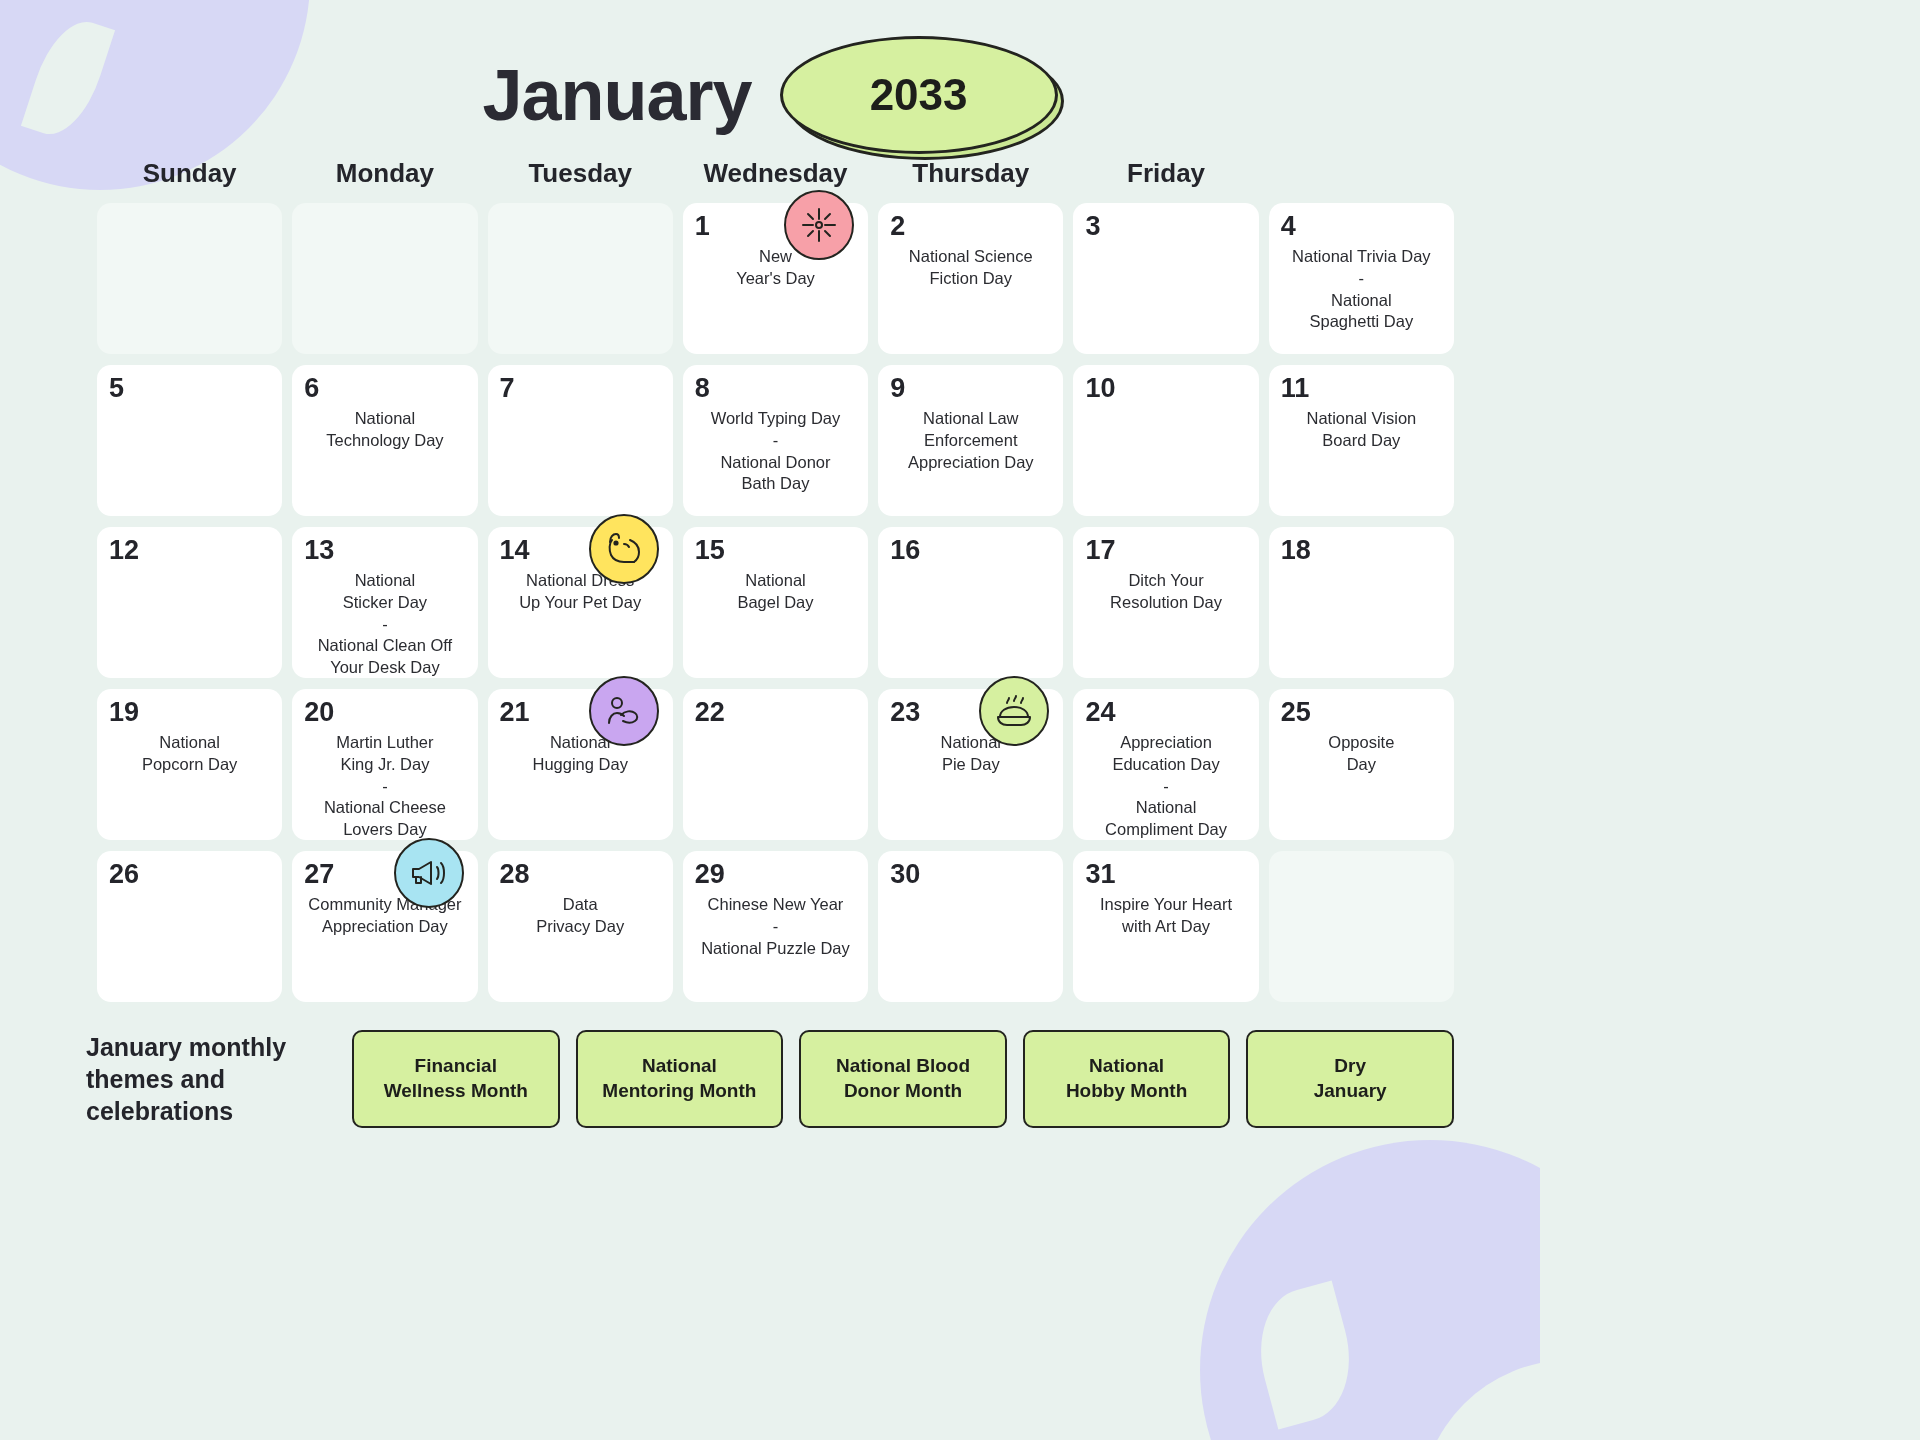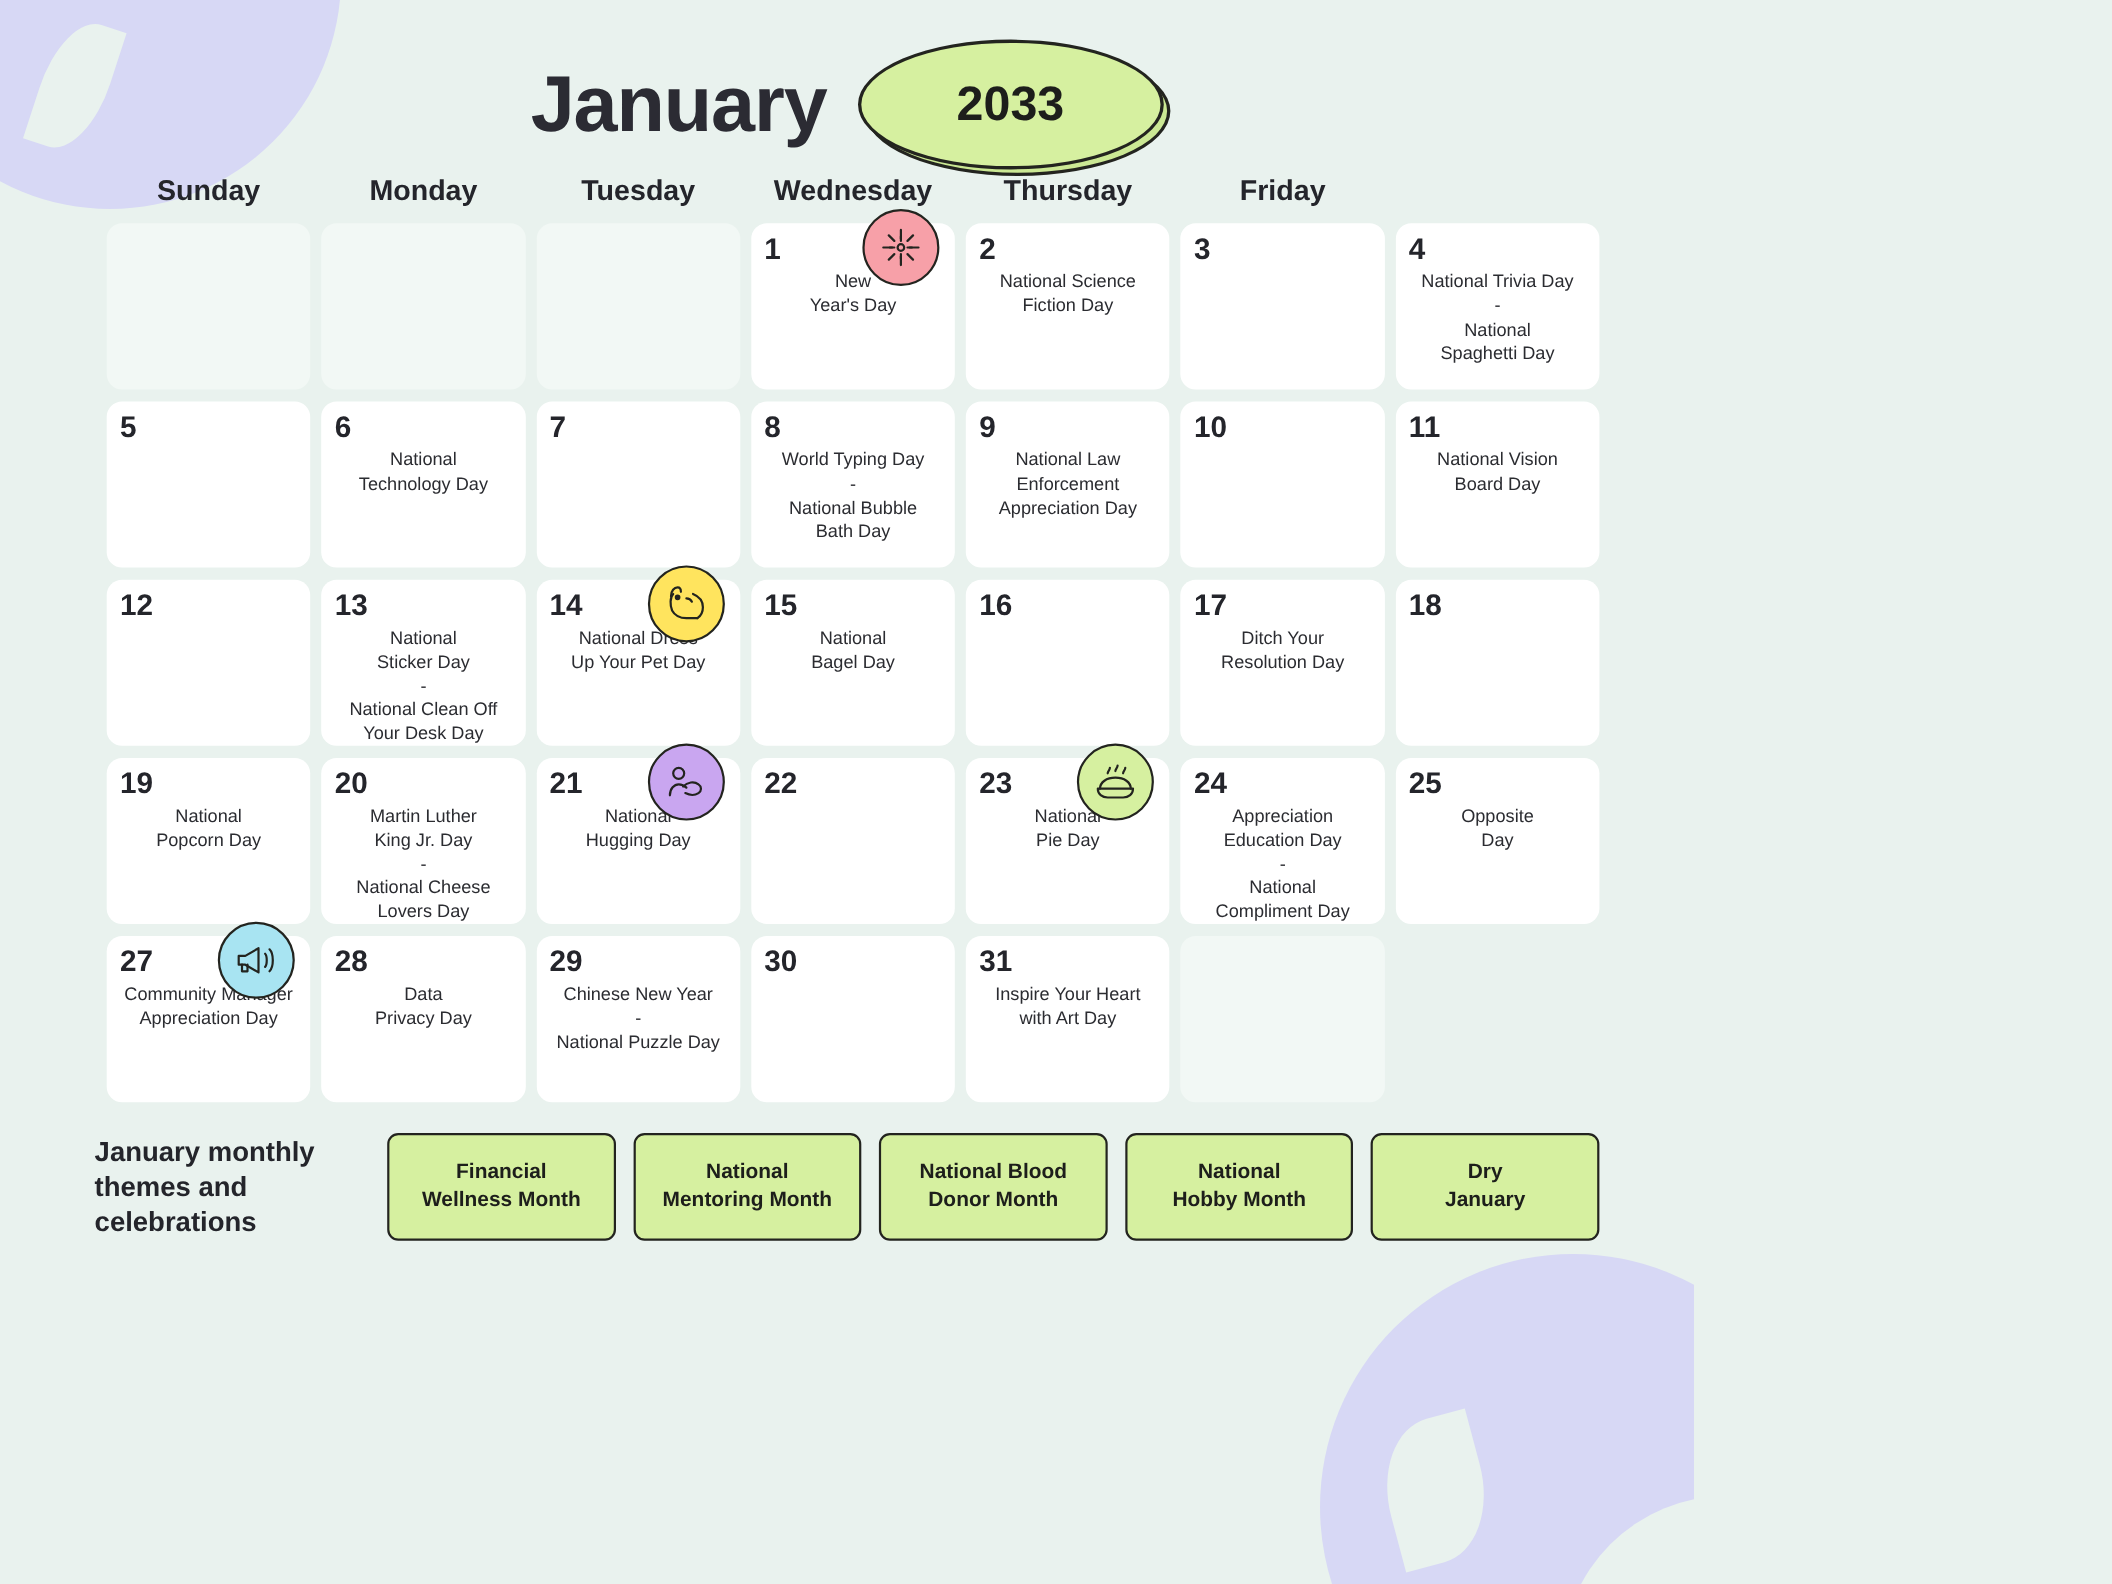--- a/index.html
+++ b/index.html
@@ -266,21 +266,21 @@
 Technology Day</div>
           </div>
           <div class="cell">
             <div class="daynum">7</div>
             <div class="events"></div>
           </div>
           <div class="cell">
             <div class="daynum">8</div>
             <div class="events">World Typing Day
 -
-National Bubble
+National Donor
 Bath Day</div>
           </div>
           <div class="cell">
             <div class="daynum">9</div>
             <div class="events">National Law
 Enforcement
 Appreciation Day</div>
           </div>
           <div class="cell">
             <div class="daynum">10</div>
@@ -394,20 +394,24 @@
 National
 Compliment Day</div>
           </div>
           <div class="cell">
             <div class="daynum">25</div>
             <div class="events">Opposite
 Day</div>
           </div>
         </div>
         <div class="week-row">
+          <div class="cell">
+            <div class="daynum">26</div>
+            <div class="events"></div>
+          </div>
           <div class="cell">
             <div class="daynum">27</div>
             <div class="events">Community Manager
 Appreciation Day</div>
             <div class="badge blue">
               <svg width="44" height="40" viewBox="0 0 44 40">
                 <g stroke="#23241f" stroke-width="2" fill="none" stroke-linecap="round" stroke-linejoin="round">
                   <path d="M6 16v8h6l12 7V9L12 16H6z"></path>
                   <path d="M9 24v6h5v-6"></path>
                   <path d="M30 14c2 2 2 10 0 12M34 10c4 4 4 16 0 20"></path>

